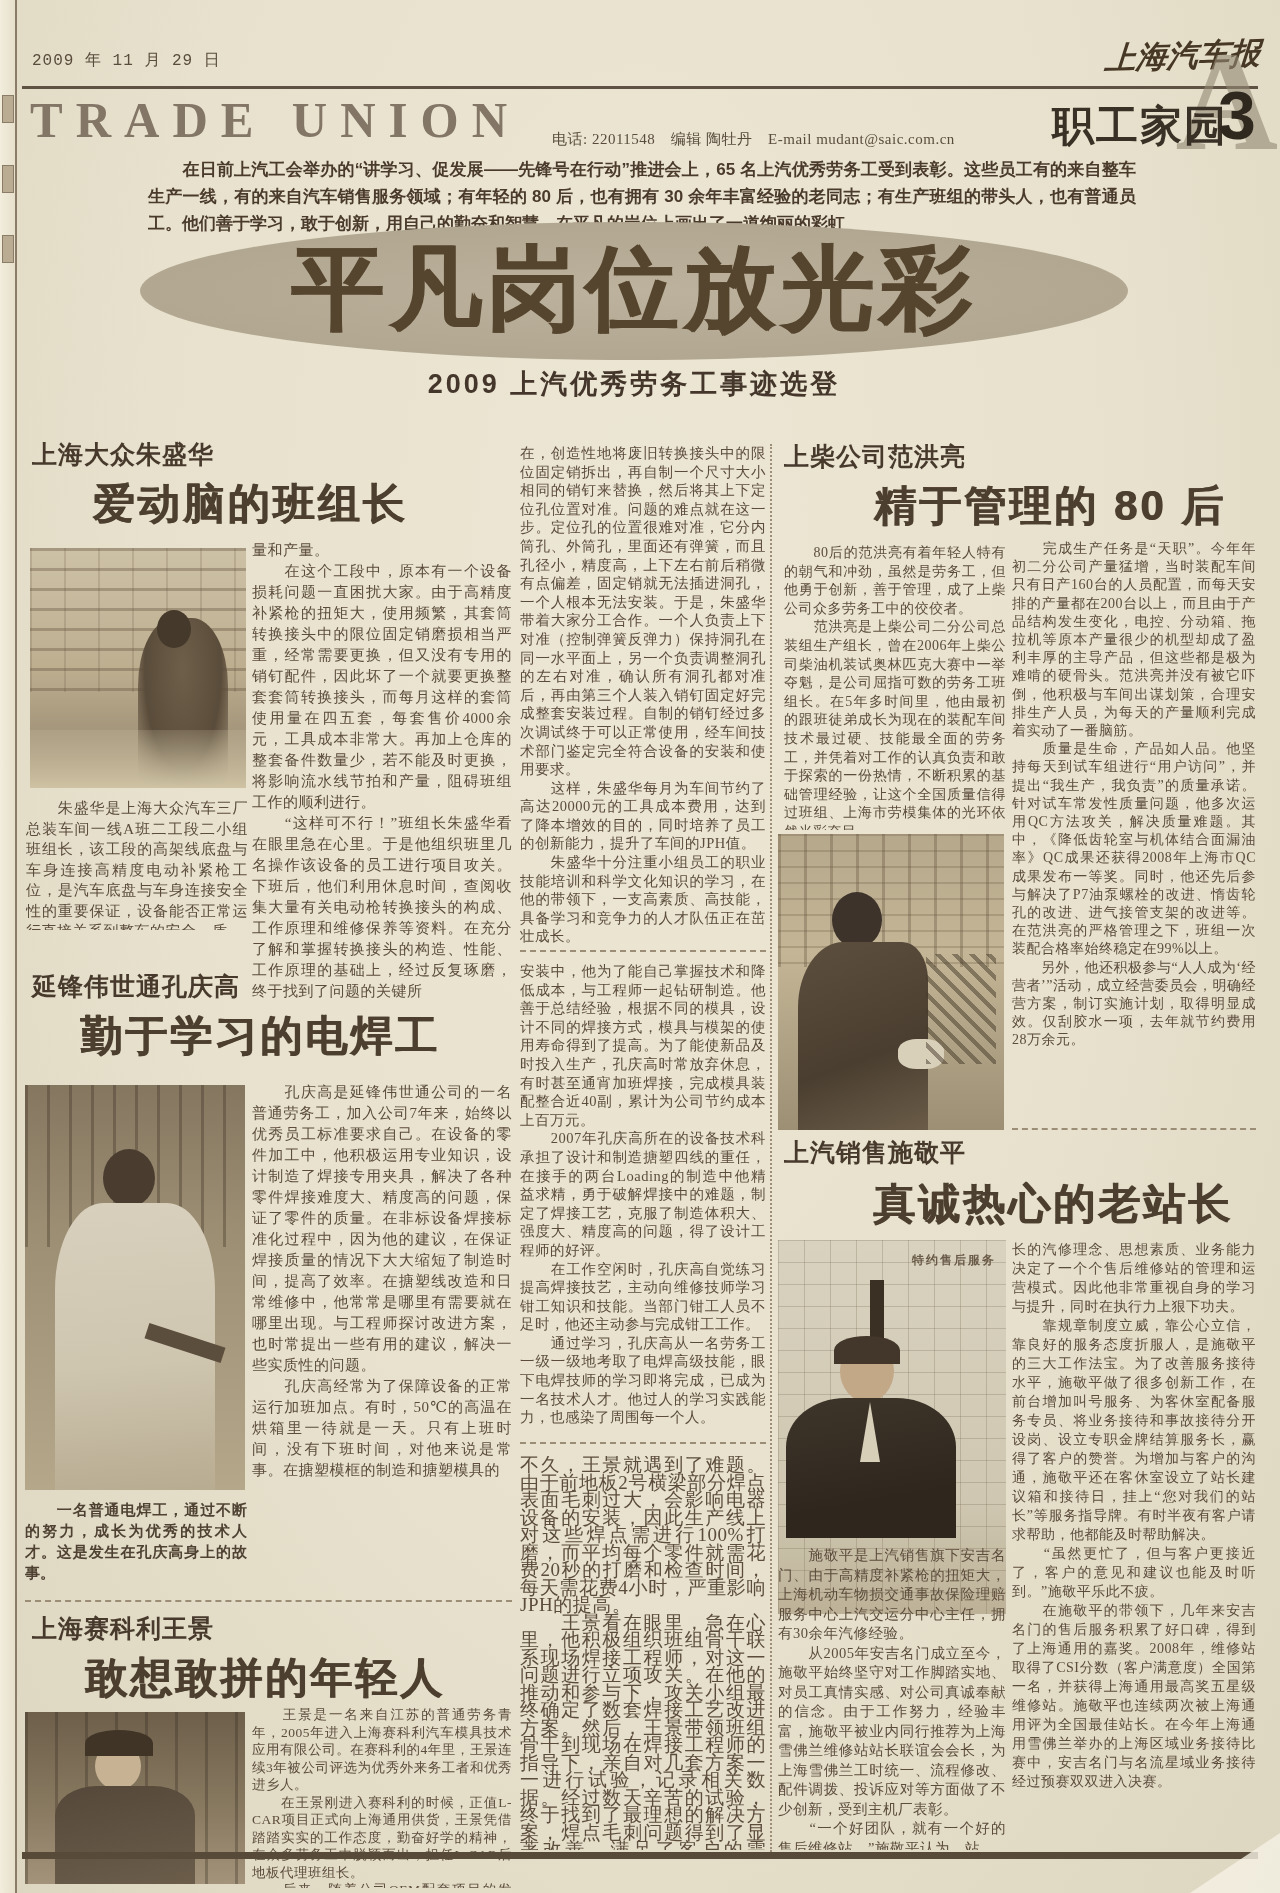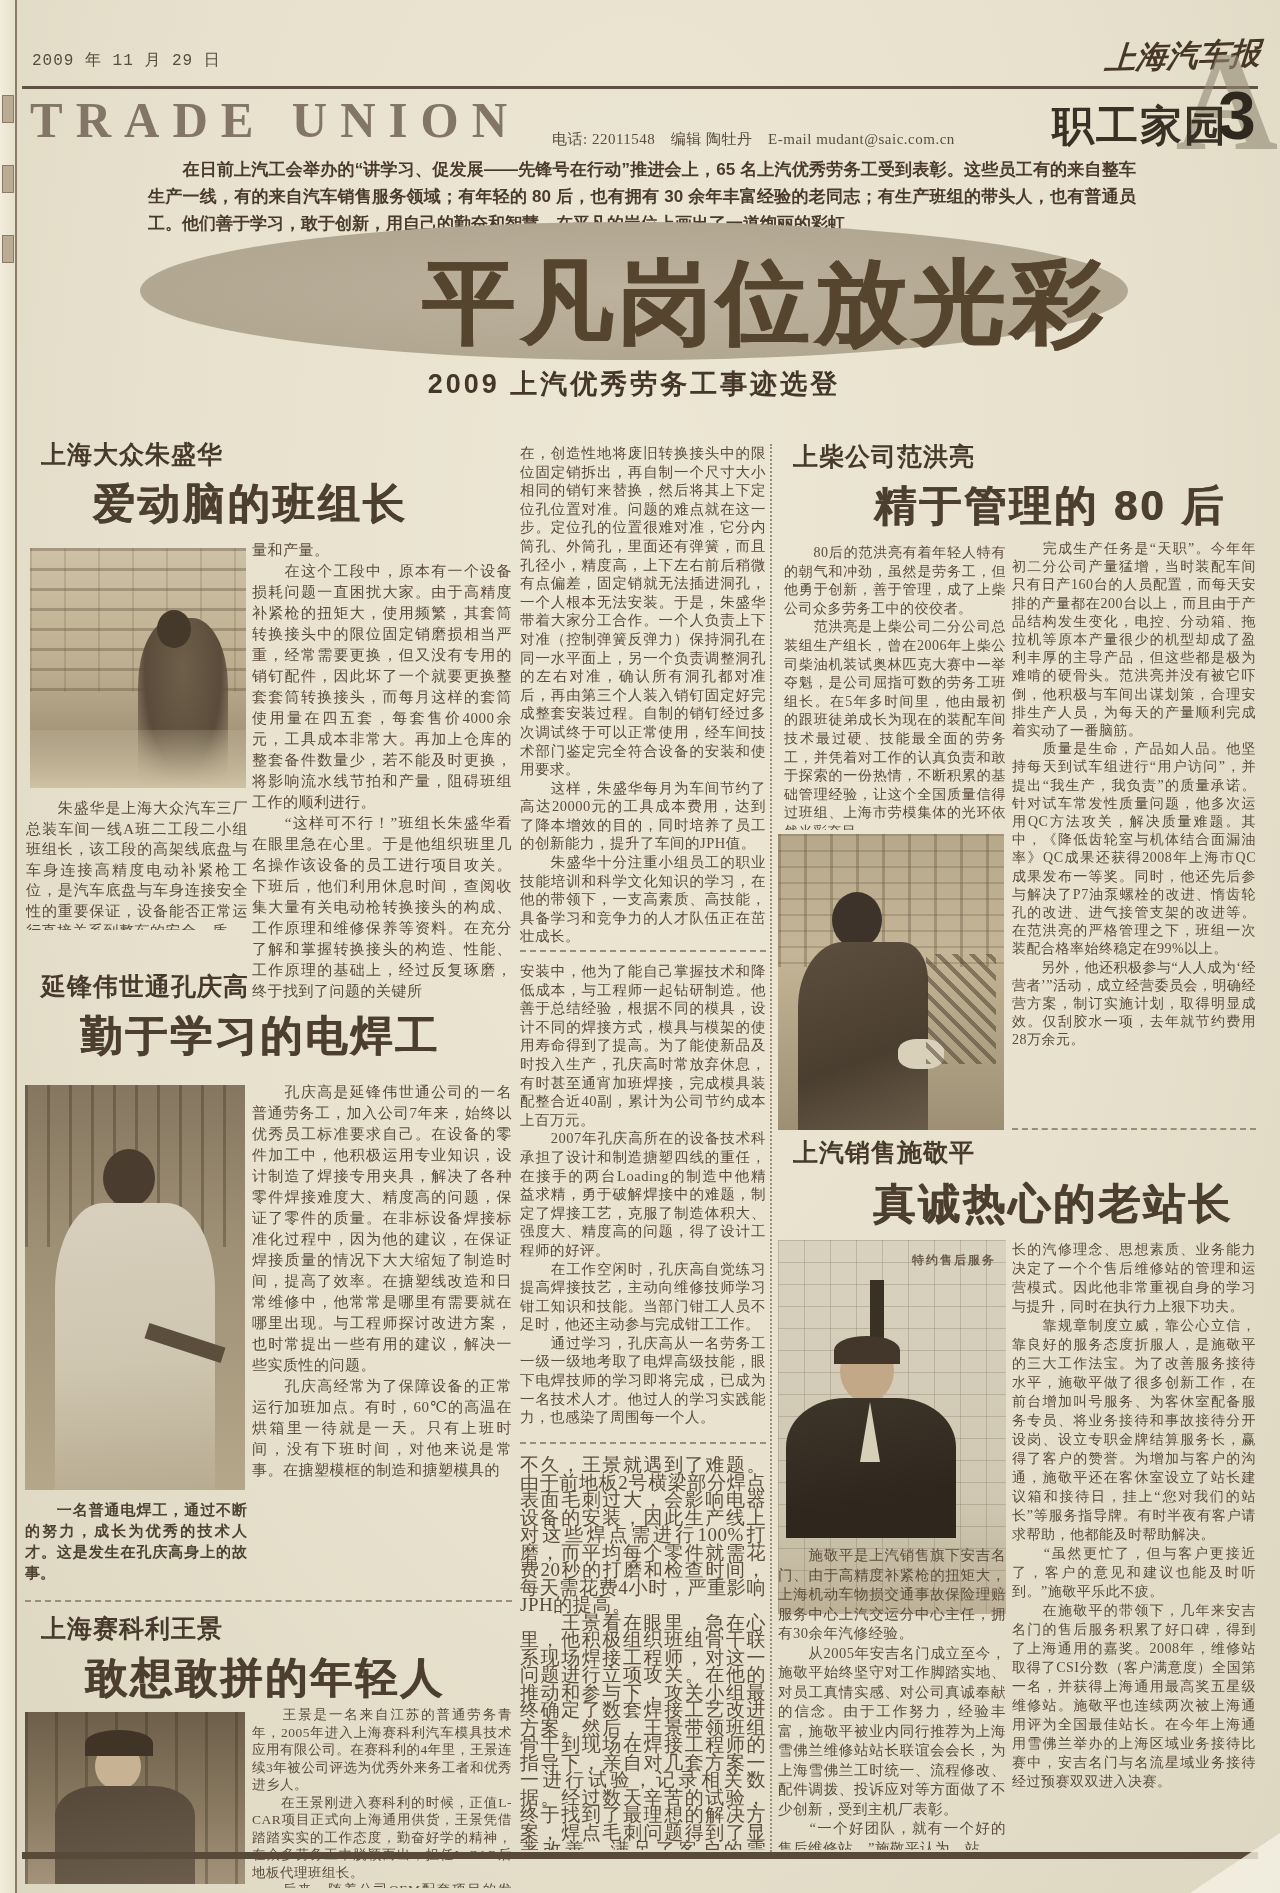--- a/index.html
+++ b/index.html
@@ -20,24 +20,24 @@
   #rule-top{left:22px;top:86px;width:1236px;height:3px;background:#5f5244;}
   #section-en{left:30px;top:90px;font-size:49px;font-weight:700;letter-spacing:13px;color:#837666;transform:scaleY(1.04);transform-origin:top left;}
   #contact-line{left:552px;top:130px;font-size:15px;color:#5a4c3c;letter-spacing:.5px;}
   #big-a{right:2px;top:30px;font-size:142px;line-height:1;font-weight:700;color:rgba(146,136,117,.6);}
   #section-cn{left:1052px;top:98px;font-size:42px;font-weight:900;letter-spacing:2px;color:#3a3126;font-family:"Liberation Sans",sans-serif;}
   #page-no{left:1218px;top:76px;font-size:68px;font-weight:800;color:#2f281e;font-family:"Liberation Sans",sans-serif;}
   
   #intro{left:148px;top:156px;width:988px;height:86px;font-size:17px;font-weight:700;line-height:27px;text-align:justify;color:#4a3a2b;font-family:"Liberation Sans",sans-serif;}
   #title-oval{left:140px;top:222px;width:988px;height:138px;border-radius:50%;
     background:radial-gradient(ellipse at 50% 50%, #bcb29d 0%, #b2a791 70%, rgba(178,167,145,0) 100%);}
-  #main-title{left:160px;top:250px;width:948px;text-align:right;font-size:92px;line-height:104px;font-weight:900;letter-spacing:6px;color:#56452e;font-family:"Liberation Sans",sans-serif;text-shadow:2px 0 0 #56452e;}
+  #main-title{left:160px;top:236px;width:948px;text-align:center;font-size:92px;line-height:104px;font-weight:900;letter-spacing:6px;color:#56452e;font-family:"Liberation Sans",sans-serif;text-shadow:2px 0 0 #56452e;}
   #subtitle{left:140px;top:366px;width:988px;text-align:center;font-size:27px;font-weight:800;letter-spacing:3px;color:#44362a;font-family:"Liberation Sans",sans-serif;}
   
-  .kicker{font-size:25px;font-weight:800;color:#473a2c;font-family:"Liberation Sans",sans-serif;letter-spacing:1px;margin-left:9px;}
+  .kicker{font-size:25px;font-weight:800;color:#473a2c;font-family:"Liberation Sans",sans-serif;letter-spacing:1px;}
   .headline{font-weight:900;color:#4d3f2f;font-family:"Liberation Sans",sans-serif;text-align:center;letter-spacing:3px;text-shadow:1px 0 0 #4d3f2f;}
   .bodycol{font-size:15px;line-height:20.5px;text-align:justify;color:#5c4c3c;overflow:hidden;white-space:pre-wrap;letter-spacing:.5px;}
   .caption{font-size:15px;line-height:21px;font-weight:700;color:#4f4233;text-align:justify;white-space:pre-wrap;overflow:hidden;}
   .dash-h{border-top:2px dashed #9b8d76;height:0;}
   .dot-v{border-left:2px dotted #9b8d76;width:0;}
   #rule-bottom{left:22px;top:1852px;width:1236px;height:7px;background:#584a39;}
   
   .photo{position:absolute;overflow:hidden;box-shadow:inset 0 0 0 1px #80715b, inset 0 0 28px rgba(60,45,25,.35);}
   .ph-layer{position:absolute;inset:0;}
   .head{position:absolute;border-radius:50%;}
@@ -115,21 +115,21 @@
   <div class="photo" style="left:25px;top:1085px;width:220px;height:405px">
     <div class="ph-layer" style="background:linear-gradient(180deg,#857660 0%,#9c8e73 35%,#b4a78a 100%)"></div>
     <div class="ph-layer" style="height:40%;background:repeating-linear-gradient(90deg,rgba(60,48,34,.35) 0 3px,transparent 3px 22px)"></div>
     <div class="head" style="left:78px;top:64px;width:52px;height:58px;background:#4a3d30"></div>
     <div class="abs" style="left:30px;top:118px;width:160px;height:290px;background:linear-gradient(175deg,#d8d0bd 0%,#cfc6b0 55%,#b7ab90 100%);border-radius:30% 30% 0 0"></div>
     <div class="abs" style="left:120px;top:250px;width:80px;height:16px;background:#5c4e3c;transform:rotate(18deg)"></div>
   </div>
 
   <div class="abs caption" style="left:25px;top:1500px;width:222px;height:98px">　　一名普通电焊工，通过不断的努力，成长为优秀的技术人才。这是发生在孔庆高身上的故事。</div>
   <div class="abs bodycol" style="left:252px;top:1082px;width:260px;height:516px;line-height:21px">　　孔庆高是延锋伟世通公司的一名普通劳务工，加入公司7年来，始终以优秀员工标准要求自己。在设备的零件加工中，他积极运用专业知识，设计制造了焊接专用夹具，解决了各种零件焊接难度大、精度高的问题，保证了零件的质量。在非标设备焊接标准化过程中，因为他的建议，在保证焊接质量的情况下大大缩短了制造时间，提高了效率。在搪塑线改造和日常维修中，他常常是哪里有需要就在哪里出现。与工程师探讨改进方案，也时常提出一些有用的建议，解决一些实质性的问题。
-　　孔庆高经常为了保障设备的正常运行加班加点。有时，60℃的高温在烘箱里一待就是一天。只有上班时间，没有下班时间，对他来说是常事。在搪塑模框的制造和搪塑模具的</div>
+　　孔庆高经常为了保障设备的正常运行加班加点。有时，50℃的高温在烘箱里一待就是一天。只有上班时间，没有下班时间，对他来说是常事。在搪塑模框的制造和搪塑模具的</div>
   <div class="abs bodycol" style="left:520px;top:962px;width:246px;height:476px;font-size:14.5px;line-height:18.6px">安装中，他为了能自己掌握技术和降低成本，与工程师一起钻研制造。他善于总结经验，根据不同的模具，设计不同的焊接方式，模具与模架的使用寿命得到了提高。为了能使新品及时投入生产，孔庆高时常放弃休息，有时甚至通宵加班焊接，完成模具装配整合近40副，累计为公司节约成本上百万元。
 　　2007年孔庆高所在的设备技术科承担了设计和制造搪塑四线的重任，在接手的两台Loading的制造中他精益求精，勇于破解焊接中的难题，制定了焊接工艺，克服了制造体积大、强度大、精度高的问题，得了设计工程师的好评。
 　　在工作空闲时，孔庆高自觉练习提高焊接技艺，主动向维修技师学习钳工知识和技能。当部门钳工人员不足时，他还主动参与完成钳工工作。
 　　通过学习，孔庆高从一名劳务工一级一级地考取了电焊高级技能，眼下电焊技师的学习即将完成，已成为一名技术人才。他过人的学习实践能力，也感染了周围每一个人。</div>
 
   <div class="abs dash-h" style="left:25px;top:1600px;width:487px"></div>
 
   <div class="abs kicker" style="left:32px;top:1612px">上海赛科利王景</div>
   <div class="abs headline" style="left:45px;top:1650px;width:440px;font-size:42px">敢想敢拼的年轻人</div>
 

